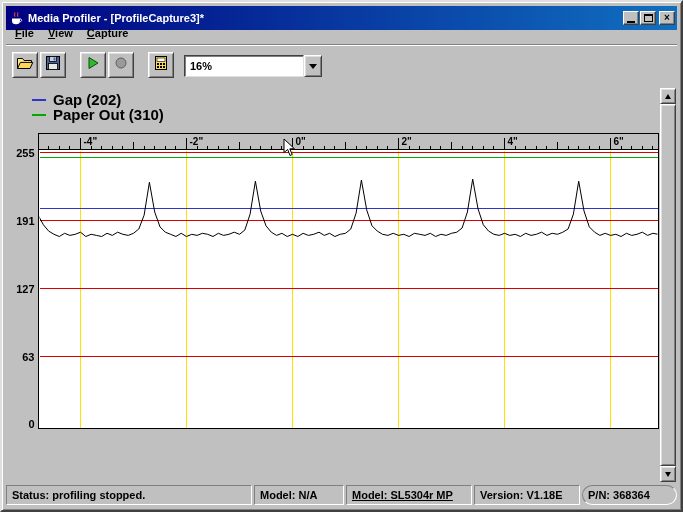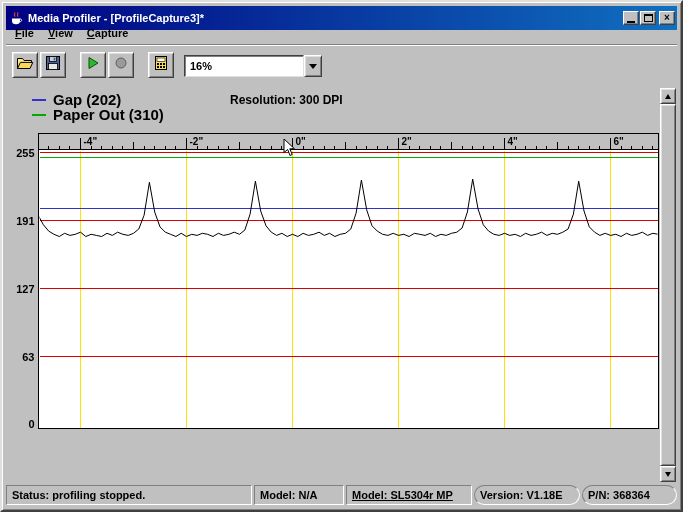--- a/index.html
+++ b/index.html
@@ -93,21 +93,21 @@
   
   .statusbar{position:absolute;left:4px;right:4px;bottom:5px;height:20px;display:flex;}
   .status-panel{
     border:1px solid;border-color:#808080 #ffffff #ffffff #808080;
     font-size:11px;font-weight:bold;color:#000;
     padding:3px 5px 0 5px;white-space:nowrap;overflow:hidden;margin-right:2px;flex:none;
   }
   .sp-status{width:246px;}
   .sp-note{width:90px;}
   .sp-model{width:126px;text-decoration:underline;}
-  .sp-version{width:106px;border-radius:10px;}
+  .sp-version{width:106px;}
   .sp-pn{flex:1;margin-right:0;border-radius:10px;}
 </style>
 </head>
 <body>
 
 <div class="window">
 
   <div class="titlebar">
     <span class="titlebar-icon">
       <svg width="15" height="15" viewBox="0 0 15 15">
@@ -200,21 +200,20 @@
   <div class="legend">
     <div class="legend-row">
       <span class="legend-dash" style="background-color: rgb(51, 51, 204);"></span>
       <span class="legend-text">Gap (202)</span>
     </div>
     <div class="legend-row">
       <span class="legend-dash" style="background-color: rgb(0, 170, 0);"></span>
       <span class="legend-text">Paper Out (310)</span>
     </div>
   </div>
-  <div class="resolution">Resolution: 300 DPI</div>
 
   <div class="chart-wrap">
     <svg id="chart-svg" width="650" height="302" shape-rendering="crispEdges">
         <g transform="translate(0.5,0.5)">
           <rect x="28" y="3" width="620" height="295" fill="#ffffff"></rect>
           <defs>
             <clipPath id="plotclip">
               <rect x="29" y="20" width="618" height="277"></rect>
             </clipPath>
           </defs>

